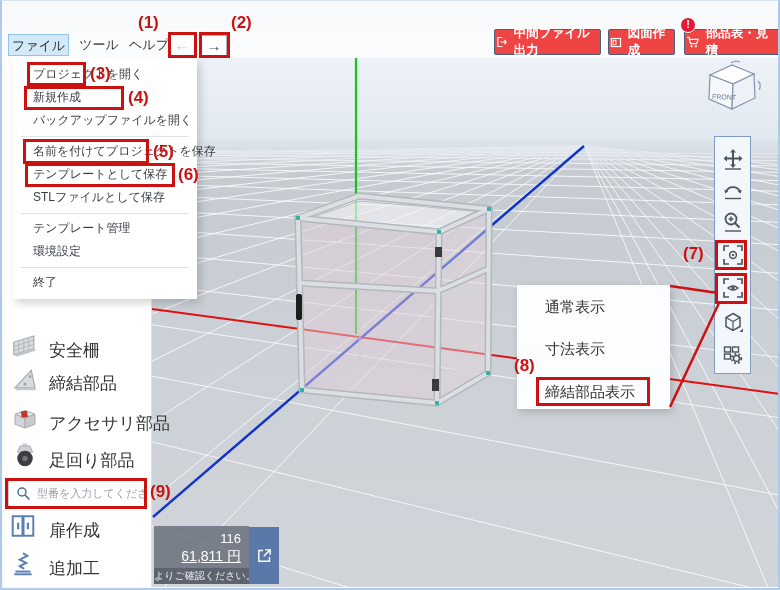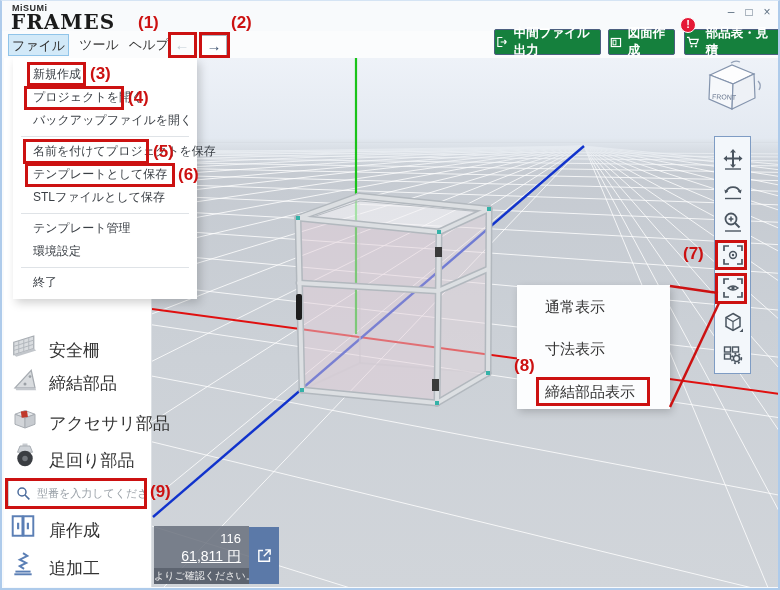--- a/index.html
+++ b/index.html
@@ -13,21 +13,21 @@
   .logo-large { position:absolute; left:9px; top:9px; font-family:"DejaVu Serif","Liberation Serif",serif; font-size:20px; font-weight:bold; color:#1b1b1b; letter-spacing:1px; }
   .winctl { position:absolute; top:4px; width:14px; height:14px; text-align:center; line-height:14px; font-size:12px; color:#5f7183; cursor:default; }
   .menubar { position:absolute; left:0; top:30px; width:100%; height:27px; background:#fbfcfd; z-index:6; }
   .menutab { position:absolute; top:3px; height:22px; line-height:22px; text-align:center; font-size:13px; color:#333; }
   .menutab.active { background:#d2e9f8; border:1px solid #90c4e9; }
   .navarrow { position:absolute; top:4px; width:26px; height:21px; text-align:center; line-height:20px; font-size:15px; font-weight:bold; }
   .nav-back { color:#c3cdd6; }
   .nav-fwd  { background:#ffffff; border:1px solid #a9b4bf; color:#3f5370; }
 
   
-  .topbtn { position:absolute; top:28px; height:26px; background:#15803d; border:1px solid #4c5f80; border-radius:2px;
+  .topbtn { position:absolute; top:28px; height:26px; background:#ef4444; border:1px solid #4c5f80; border-radius:2px;
             color:#fff; font-size:12.5px; font-weight:bold; display:flex; align-items:center; justify-content:flex-end; gap:5px; z-index:7; }
   .badge { position:absolute; left:678px; top:16px; width:16px; height:16px; border-radius:50%; background:#e51937; border:1.5px solid #fff;
            color:#fff; font-size:11px; font-weight:bold; text-align:center; line-height:13px; z-index:8; }
 
   
   .viewport { position:absolute; left:2px; top:57px; width:776px; height:529px; z-index:1;
               background:linear-gradient(180deg,#eef2f8 0px,#e3e9f1 80px,#dde3ea 84px,#c5cad1 87px,#ccd1d7 300px,#d1d5da 529px); }
   .viewport svg { position:absolute; left:0; top:0; }
 
   
@@ -307,41 +307,34 @@
 
     <svg class="sb-icon" style="top:493px;width:26px;height:26px" viewBox="0 0 24 24">
       <path d="M12 2L16 4.5L9 8L15 11L9 14L13 16.5" fill="none" stroke="#5b7fb5" stroke-width="1.8"></path>
       <path d="M5 19H19" stroke="#5b7fb5" stroke-width="1.8"></path>
       <path d="M4 21.5H20" stroke="#5b7fb5" stroke-width="1.8"></path>
     </svg>
     <div class="sb-label" style="top:499px">追加工</div>
   </div>
 
   <div class="filemenu">
+    <div class="fm-item">プロジェクトを開く</div>
     <div class="fm-item">新規作成</div>
-    <div class="fm-item">プロジェクトを開く</div>
     <div class="fm-item">バックアップファイルを開く</div>
     <div class="fm-sep"></div>
     <div class="fm-item">名前を付けてプロジェクトを保存</div>
     <div class="fm-item">テンプレートとして保存</div>
     <div class="fm-item">STLファイルとして保存</div>
     <div class="fm-sep"></div>
     <div class="fm-item">テンプレート管理</div>
     <div class="fm-item">環境設定</div>
     <div class="fm-sep"></div>
     <div class="fm-item">終了</div>
   </div>
 
-  <div class="titlebar">
-    <div class="logo-small">MiSUMi</div>
-    <div class="logo-large">FRAMES</div>
-    <div class="winctl" style="left:722px">–</div>
-    <div class="winctl" style="left:740px">□</div>
-    <div class="winctl" style="left:758px">×</div>
-  </div>
 
   <div class="menubar">
     <div class="menutab active" style="left:6px;width:61px">ファイル</div>
     <div class="menutab" style="left:76px;width:42px">ツール</div>
     <div class="menutab" style="left:126px;width:42px">ヘルプ</div>
     <div class="navarrow nav-back" style="left:167px">←</div>
     <div class="navarrow nav-fwd" style="left:199px">→</div>
   </div>
 
   <div class="topbtn" style="left:492px;width:107px">

